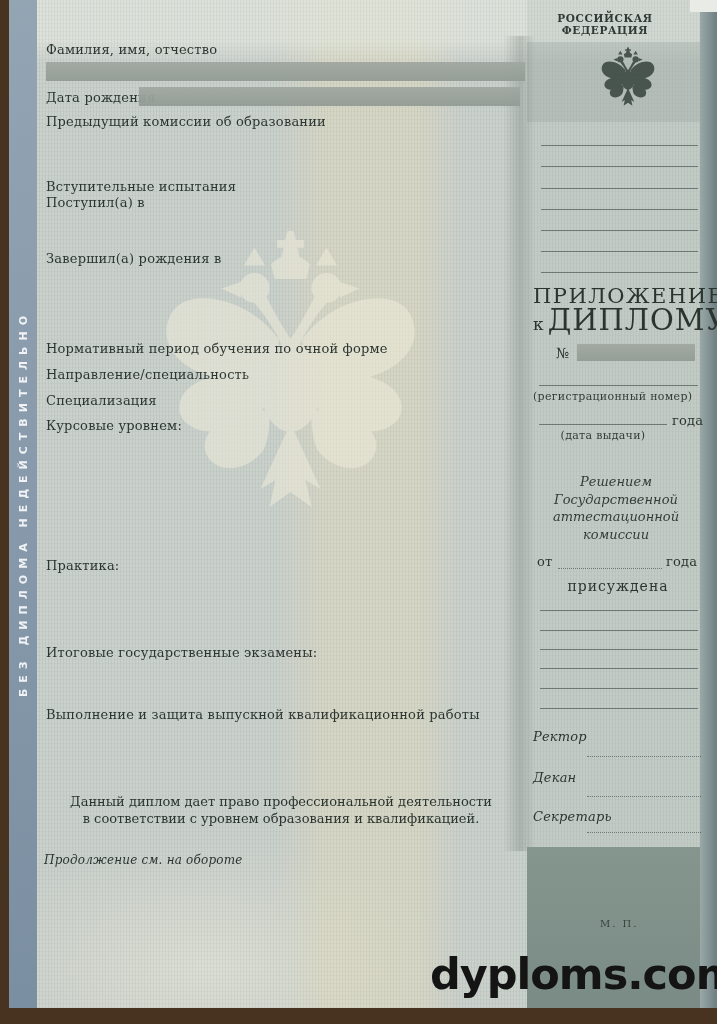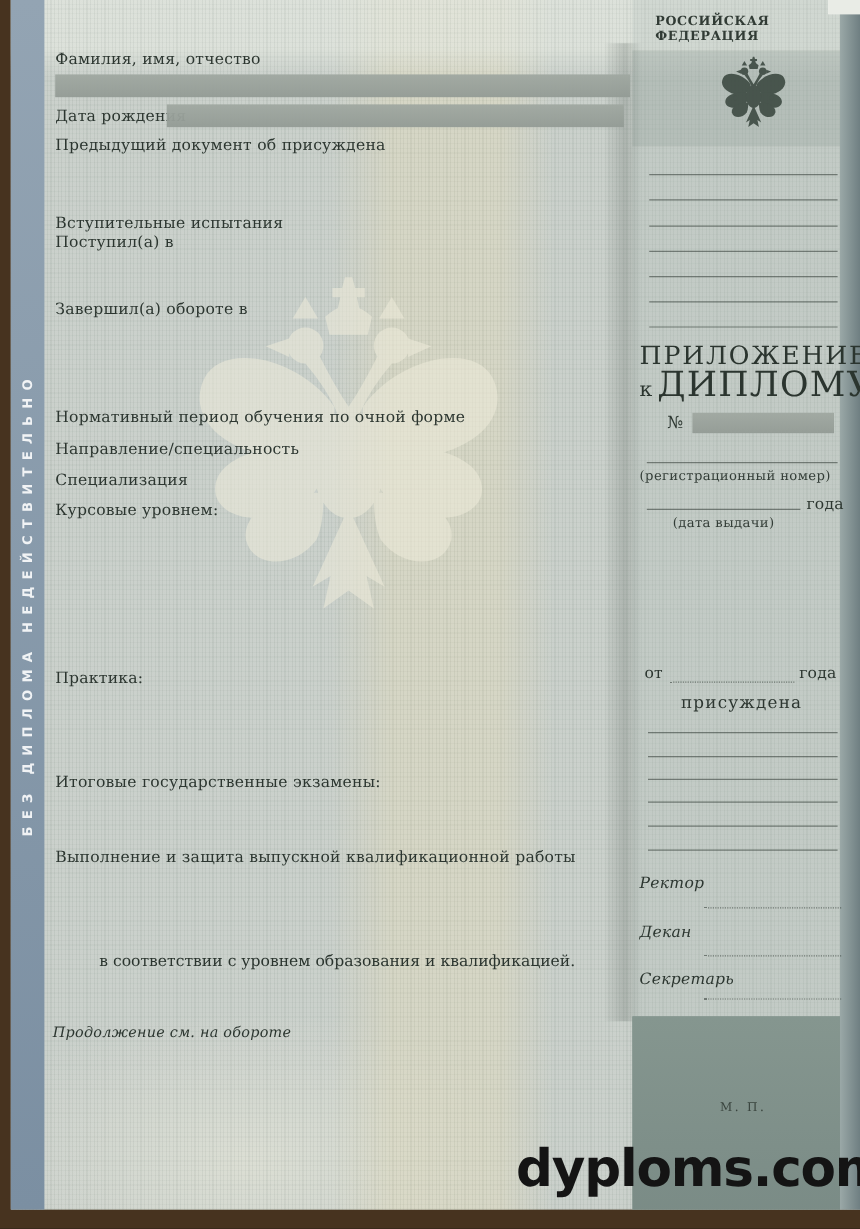--- a/index.html
+++ b/index.html
@@ -29,21 +29,21 @@
   .edge-strip-right{position:absolute;left:700px;top:0;width:17px;height:1008px;
          background:linear-gradient(90deg,#9aa8a7,#6e7e81);}
   .corner-light{position:absolute;left:690px;top:0;width:27px;height:12px;background:#e9ece6;}
   .seal-block{position:absolute;left:527px;top:847px;width:173px;height:161px;
          background:linear-gradient(180deg,#85968f,#7687827d),#7f908a;}
   
   .lbl{position:absolute;font-size:13px;letter-spacing:.2px;white-space:nowrap;color:#2c3630;}
   .ital{font-style:italic;}
   .bar{position:absolute;background:linear-gradient(180deg,#a0a8a1,#939b95);opacity:.95;}
   .rline{position:absolute;border-top:1px solid rgba(45,55,50,.55);height:0;}
-  .country{position:absolute;left:546px;top:12px;width:170px;
+  .country{position:absolute;left:520px;top:12px;width:170px;text-align:center;
            font-size:10.5px;font-weight:bold;letter-spacing:.6px;line-height:12px;color:#313b35;}
   .title1{position:absolute;left:533px;top:284px;width:170px;text-align:center;
           font-size:21px;letter-spacing:1.5px;color:#2b352f;}
   .title2{position:absolute;left:533px;top:303px;width:170px;color:#2b352f;}
   .title2 .small{font-size:17px;margin-right:4px;}
   .title2 .big{font-size:29px;letter-spacing:1px;}
   .commission{position:absolute;left:540px;top:473px;width:152px;text-align:center;
               font-style:italic;font-size:13px;line-height:17.5px;color:#333d37;}
   .caption{position:absolute;font-size:11px;letter-spacing:.3px;color:#333d37;white-space:nowrap;}
   .vertical-text{writing-mode:vertical-rl;transform:rotate(180deg);
@@ -114,33 +114,34 @@
   </div>
 
   <svg class="crest-watermark">
       <use href="#eagle"></use>
     </svg>
 
   <div class="lbl" style="left:46px;top:42px">Фамилия, имя, отчество</div>
   <div class="bar" style="left:46px;top:62px;width:479px;height:19px"></div>
   <div class="lbl" style="left:46px;top:90px">Дата рождения</div>
   <div class="bar" style="left:139px;top:87px;width:381px;height:19px"></div>
-  <div class="lbl" style="left:46px;top:114px">Предыдущий документ об присуждена</div>
+  <div class="lbl" style="left:46px;top:114px">Предыдущий комиссии об образовании</div>
   <div class="lbl" style="left:46px;top:179px">Вступительные испытания</div>
   <div class="lbl" style="left:46px;top:195px">Поступил(а) в</div>
-  <div class="lbl" style="left:46px;top:251px">Завершил(а) обороте в</div>
+  <div class="lbl" style="left:46px;top:251px">Завершил(а) рождения в</div>
   <div class="lbl" style="left:46px;top:367px">Направление/специальность</div>
   <div class="lbl" style="left:46px;top:341px">Нормативный период обучения по очной форме</div>
   <div class="lbl" style="left:46px;top:393px">Специализация</div>
   <div class="lbl" style="left:46px;top:418px">Курсовые уровнем:</div>
   <div class="lbl" style="left:46px;top:558px">Практика:</div>
   <div class="lbl" style="left:46px;top:645px">Итоговые государственные экзамены:</div>
   <div class="lbl" style="left:46px;top:707px">Выполнение и защита выпускной квалификационной работы</div>
 
   <div class="rights">
+    <div>Данный диплом дает право профессиональной деятельности</div>
     <div>в соответствии с уровнем образования и квалификацией.</div>
   </div>
   <div class="lbl ital" style="left:44px;top:853px;font-size:12px">Продолжение см. на обороте</div>
 
   <div class="country">
     <div>РОССИЙСКАЯ</div>
     <div>ФЕДЕРАЦИЯ</div>
   </div>
   <svg class="crest-top">
       <use href="#eagle"></use>
@@ -162,20 +163,26 @@
   <div class="lbl" style="left:556px;top:345px;font-size:14px">№</div>
   <div class="bar" style="left:577px;top:344px;width:118px;height:17px"></div>
 
   <div class="rline" style="left:539px;top:385px;width:159px"></div>
   <div class="caption" style="left:533px;top:390px;width:170px;text-align:left">(регистрационный номер)</div>
 
   <div class="rline" style="left:539px;top:424px;width:128px"></div>
   <div class="lbl" style="left:672px;top:413px">года</div>
   <div class="caption" style="left:539px;top:429px;width:128px;text-align:center">(дата выдачи)</div>
 
+  <div class="commission">
+    <div>Решением</div>
+    <div>Государственной</div>
+    <div>аттестационной</div>
+    <div>комиссии</div>
+  </div>
 
   <div class="lbl" style="left:537px;top:554px">от</div>
   <div class="rline" style="left:558px;top:568px;width:104px;border-top-style:dotted"></div>
   <div class="lbl" style="left:666px;top:554px">года</div>
   <div class="lbl" style="left:533px;top:578px;width:170px;text-align:center;font-size:14px;letter-spacing:1px">присуждена</div>
 
   <div class="rline" style="left:540px;top:610px;width:158px"></div>
   <div class="rline" style="left:540px;top:630px;width:158px"></div>
   <div class="rline" style="left:540px;top:649px;width:158px"></div>
   <div class="rline" style="left:540px;top:668px;width:158px"></div>

